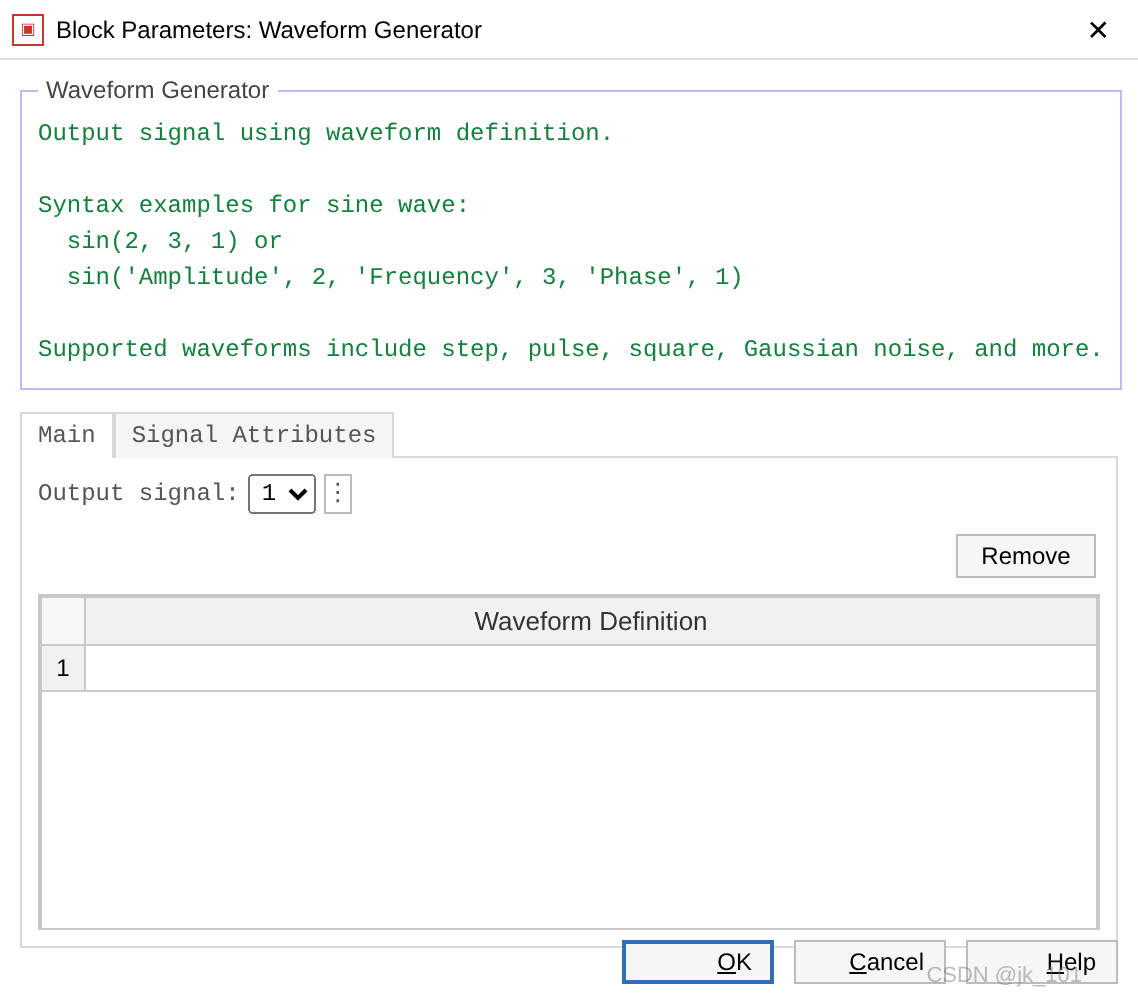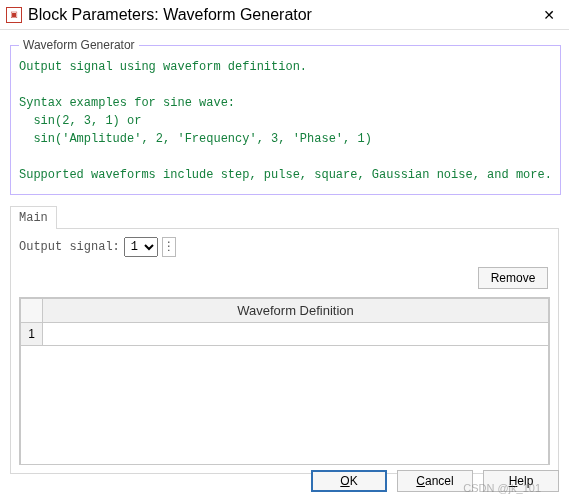--- a/index.html
+++ b/index.html
@@ -25,21 +25,21 @@
   margin-right: 6px;
   display: inline-block;
   background: #fff;
   border: 1px solid #c0392b;
   position: relative;
   line-height:14px;
   text-align:center;
   font-size:8px;
   color:#c0392b;
 }
-.title-bar .title { flex: 1; font-size: 16px; }
+.title-bar .title { flex: 1; font-size: 12px; }
 .title-bar .close {
   font-size: 14px;
   padding: 0 4px;
   font-family: Arial, sans-serif;
   cursor: default;
 }
 .content {
   padding: 8px 10px 0 10px;
 }
 fieldset.group {
@@ -175,21 +175,21 @@
   background:#fff;
   border-top:none;
 }
 .footer {
   position: absolute;
   bottom: 8px;
   right: 10px;
   display: flex;
   gap: 10px;
 }
-.footer button.std { min-width: 76px; }
+.footer button.std { min-width: 76px; text-align: right; }
 .watermark {
   position:absolute;
   bottom:6px; right:28px;
   font-size:11px;
   color: rgba(120,120,120,0.5);
   pointer-events:none;
 }
 </style>
 </head>
 <body>
@@ -209,20 +209,21 @@
 <span>Syntax examples for sine wave:</span>
 <span>  sin(2, 3, 1) or</span>
 <span>  sin('Amplitude', 2, 'Frequency', 3, 'Phase', 1)</span>
 
 <span>Supported waveforms include step, pulse, square, Gaussian noise, and more.</span></div>
   </fieldset>
 
   <div class="tabs">
     <div class="tab-strip">
       <div class="tab active">Main</div>
+      <div class="tab">Signal Attributes</div>
     </div>
     <div class="tab-body">
 
       <div class="row-output">
         <span>Output signal:</span>
         <select>
           <option>1</option>
         </select>
         <span class="actions-btn">⋮</span>
       </div>

